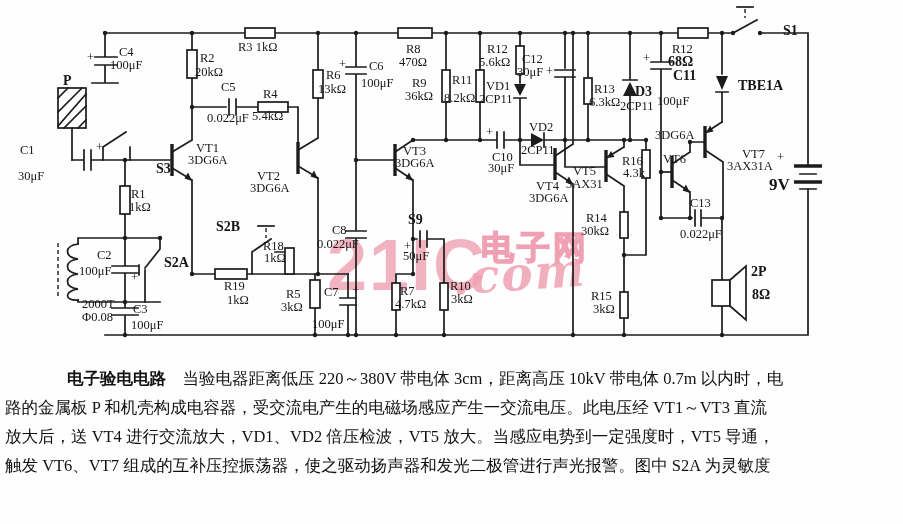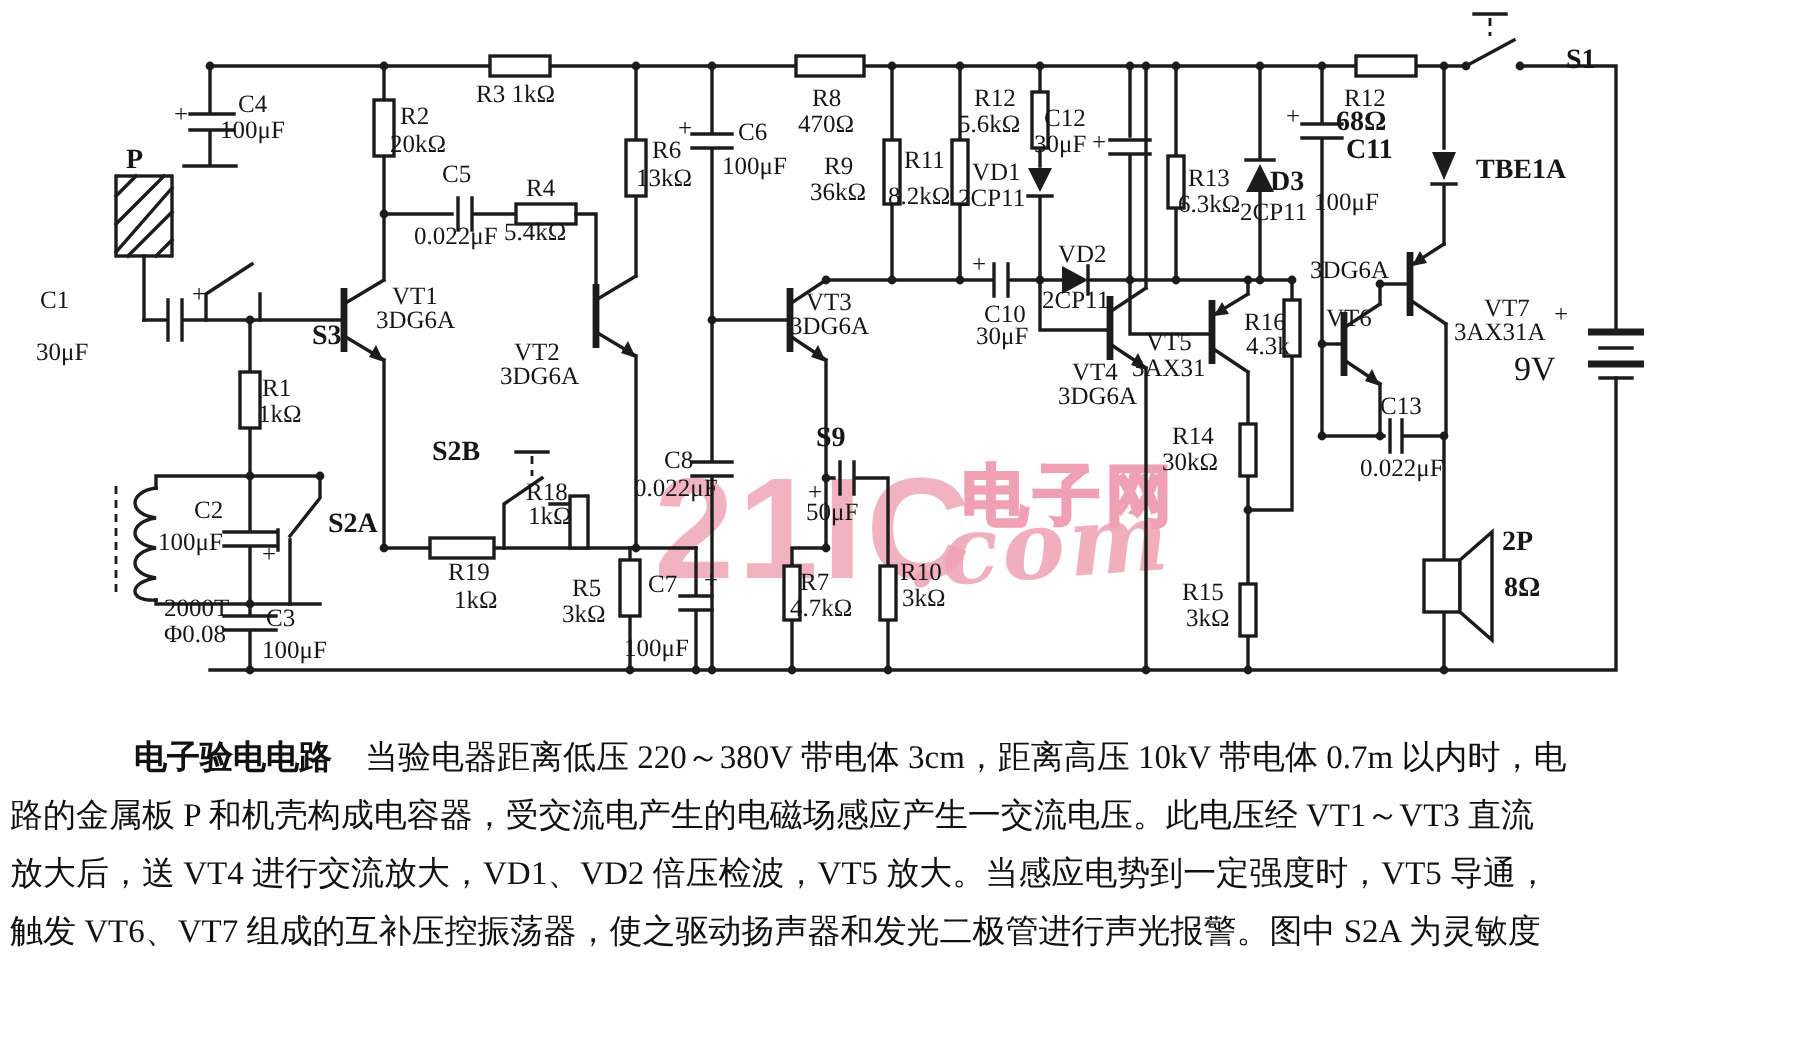--- a/index.html
+++ b/index.html
@@ -17,21 +17,21 @@
   svg.schem{position:absolute;left:0;top:0;z-index:2;}
   .w{stroke:#1c1c1c;stroke-width:1.7;fill:none;stroke-linecap:square;}
   .bar{stroke:#1c1c1c;stroke-width:3.4;fill:none;}
   .cbox{fill:#fff;stroke:#1c1c1c;stroke-width:1.7;}
   .fillb{fill:#1c1c1c;stroke:none;}
   .dash{stroke:#1c1c1c;stroke-width:1.4;fill:none;stroke-dasharray:4 3;}
   .labels{position:absolute;left:0;top:0;width:903px;height:360px;z-index:3;}
   .clabel{position:absolute;font-size:12.5px;color:#161616;white-space:nowrap;line-height:1;
           font-family:"Liberation Serif","DejaVu Serif",serif;}
   .clabel.md{font-size:14px;font-weight:bold;}
-  .clabel.lg{font-size:17px;font-weight:normal;}
+  .clabel.lg{font-size:17px;font-weight:bold;margin-left:12px;}
   
   .description{position:absolute;left:5px;top:364px;width:895px;z-index:3;
                font-size:16.5px;line-height:29px;color:#111;}
   .desc-line{margin:0;white-space:nowrap;}
   .desc-line.first{padding-left:62px;}
   .desc-line b{font-weight:bold;}
 </style>
 </head>
 <body>
 

